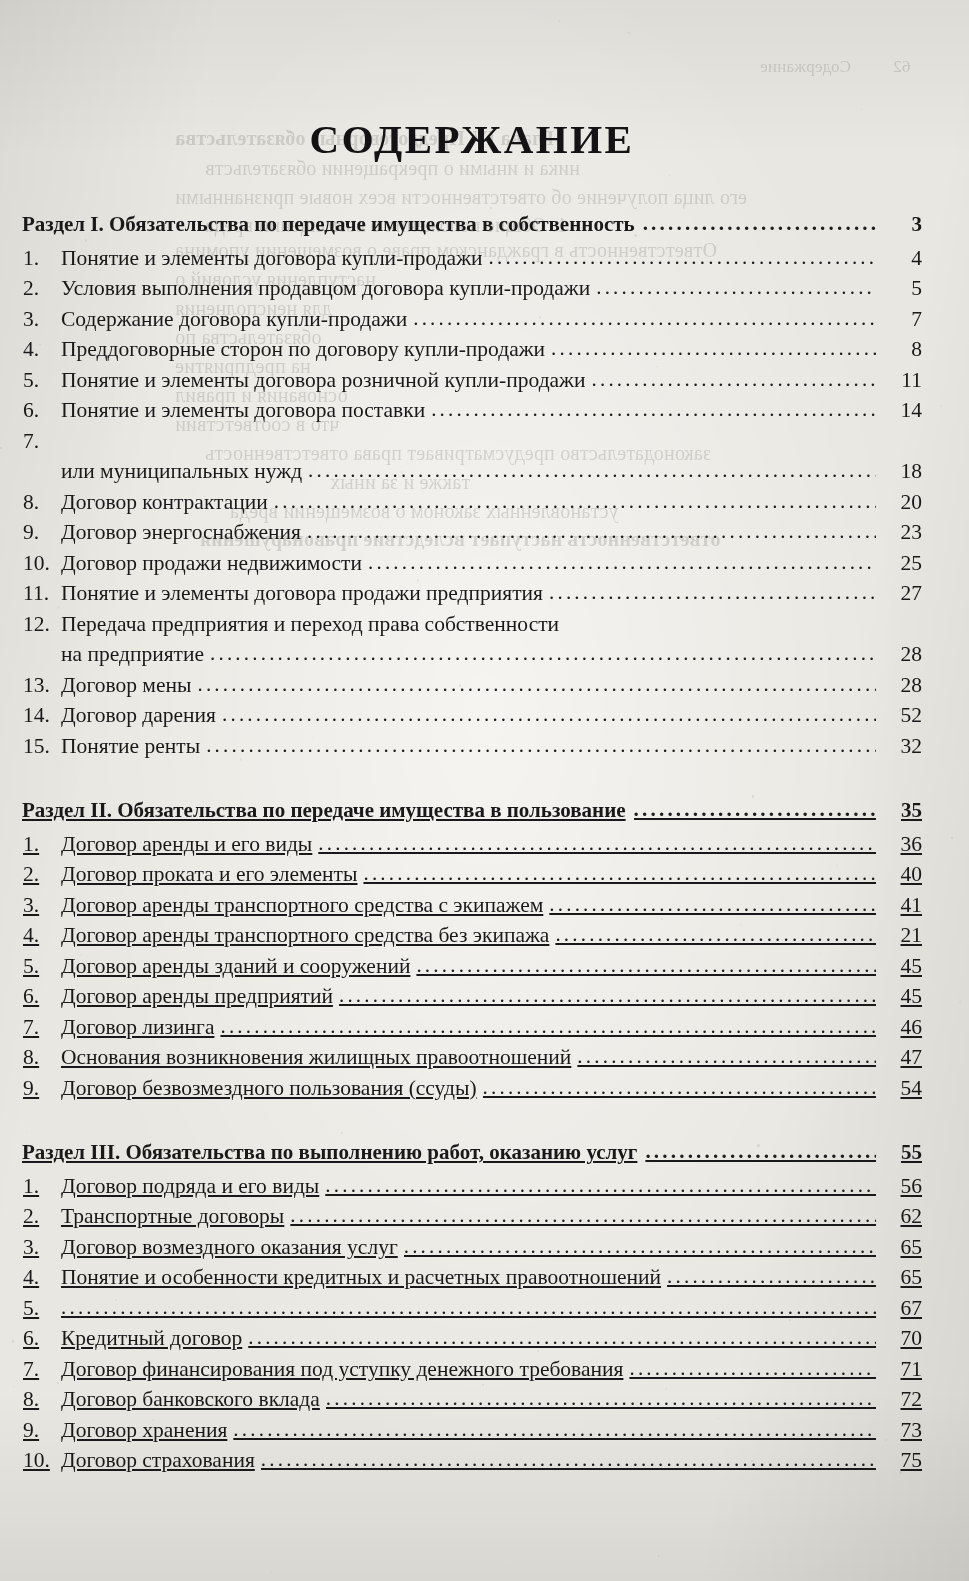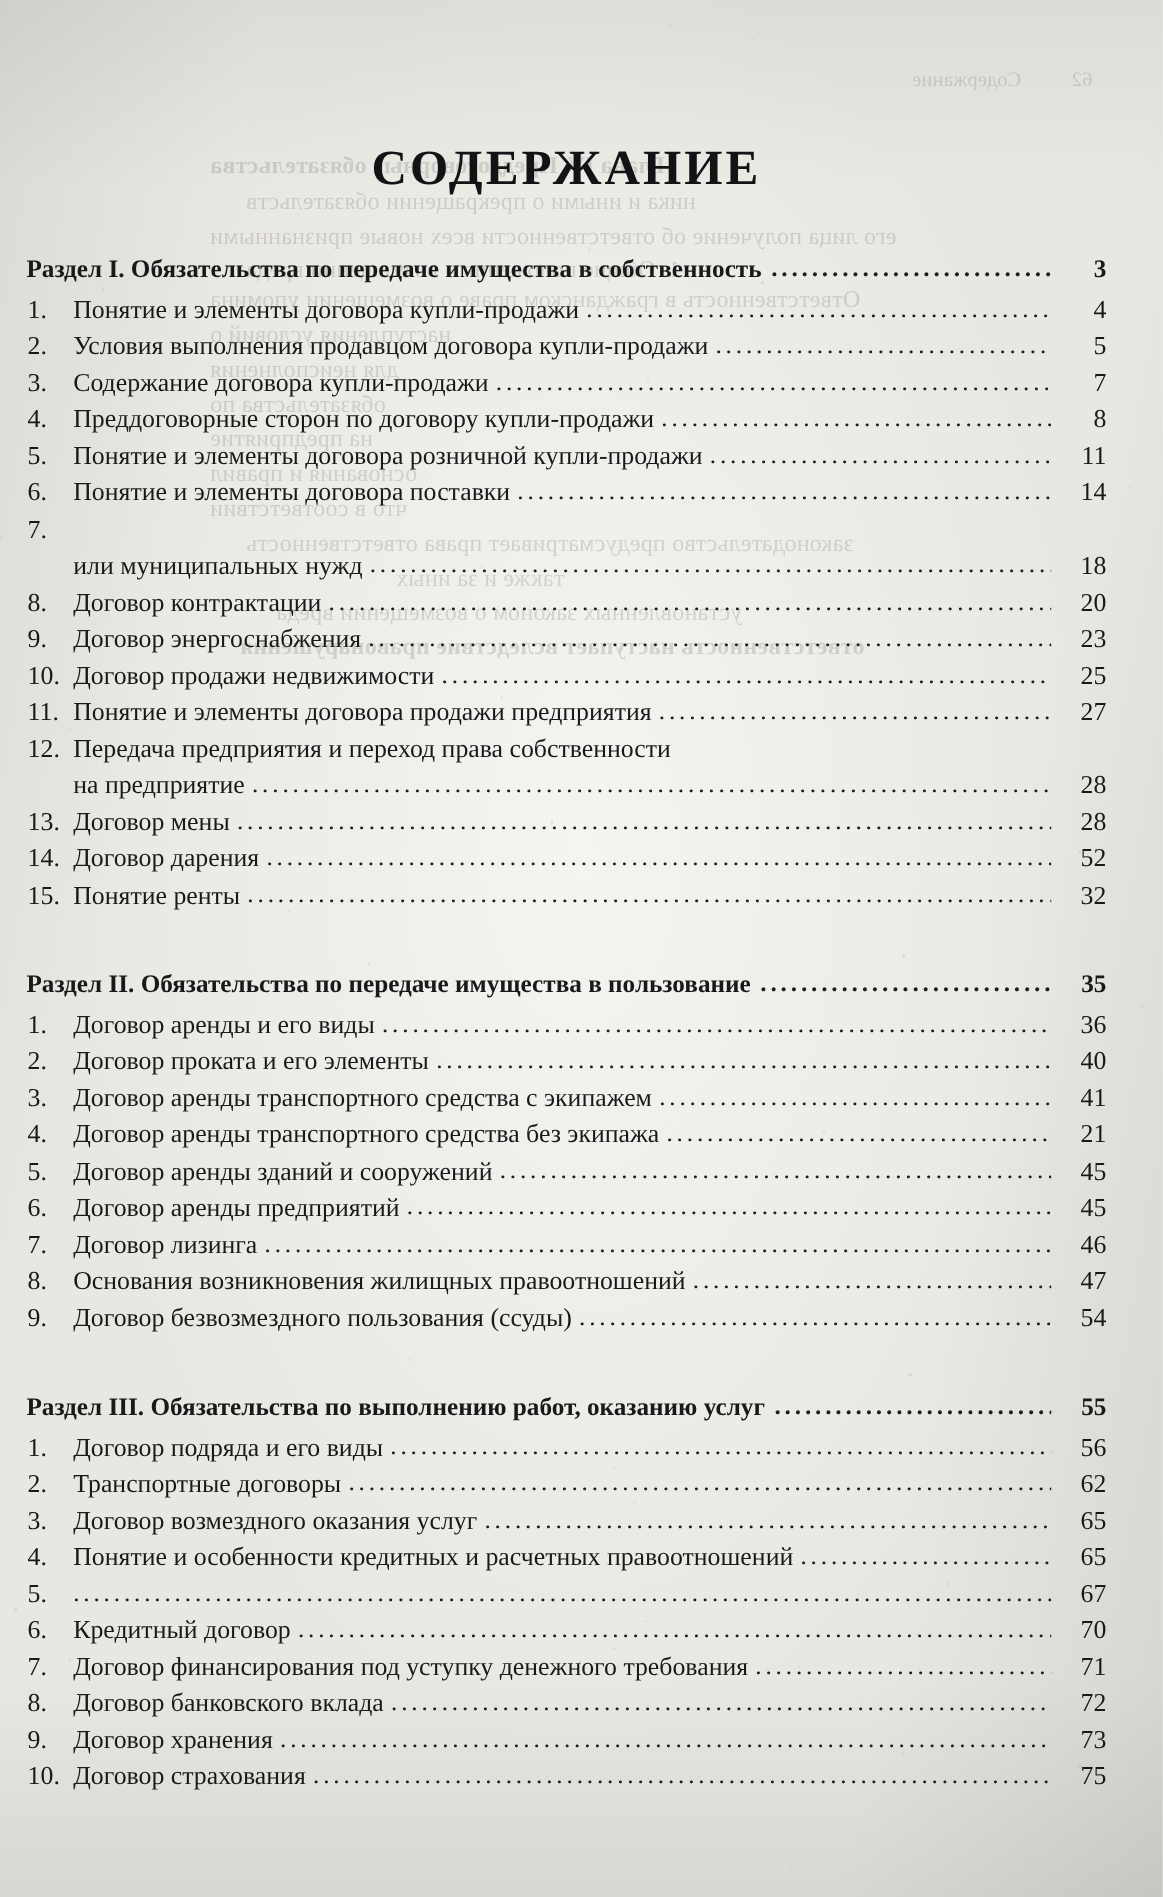--- a/index.html
+++ b/index.html
@@ -67,21 +67,21 @@
     font-family: "Liberation Serif", serif;
     color: #131215;
   }
   .toc {
     margin-top: 46px;
     padding-left: 0;
   }
   .section {
     margin-bottom: 0;
   }
-  .section + .section { margin-top: 44px; }
+  .section + .section { margin-top: 34px; text-decoration: underline; }
 
   .row {
     display: flex;
     align-items: flex-start;
     font-size: 21.5px;
     line-height: 30.5px;
     white-space: nowrap;
   }
   .row.section-head {
     font-weight: bold;

